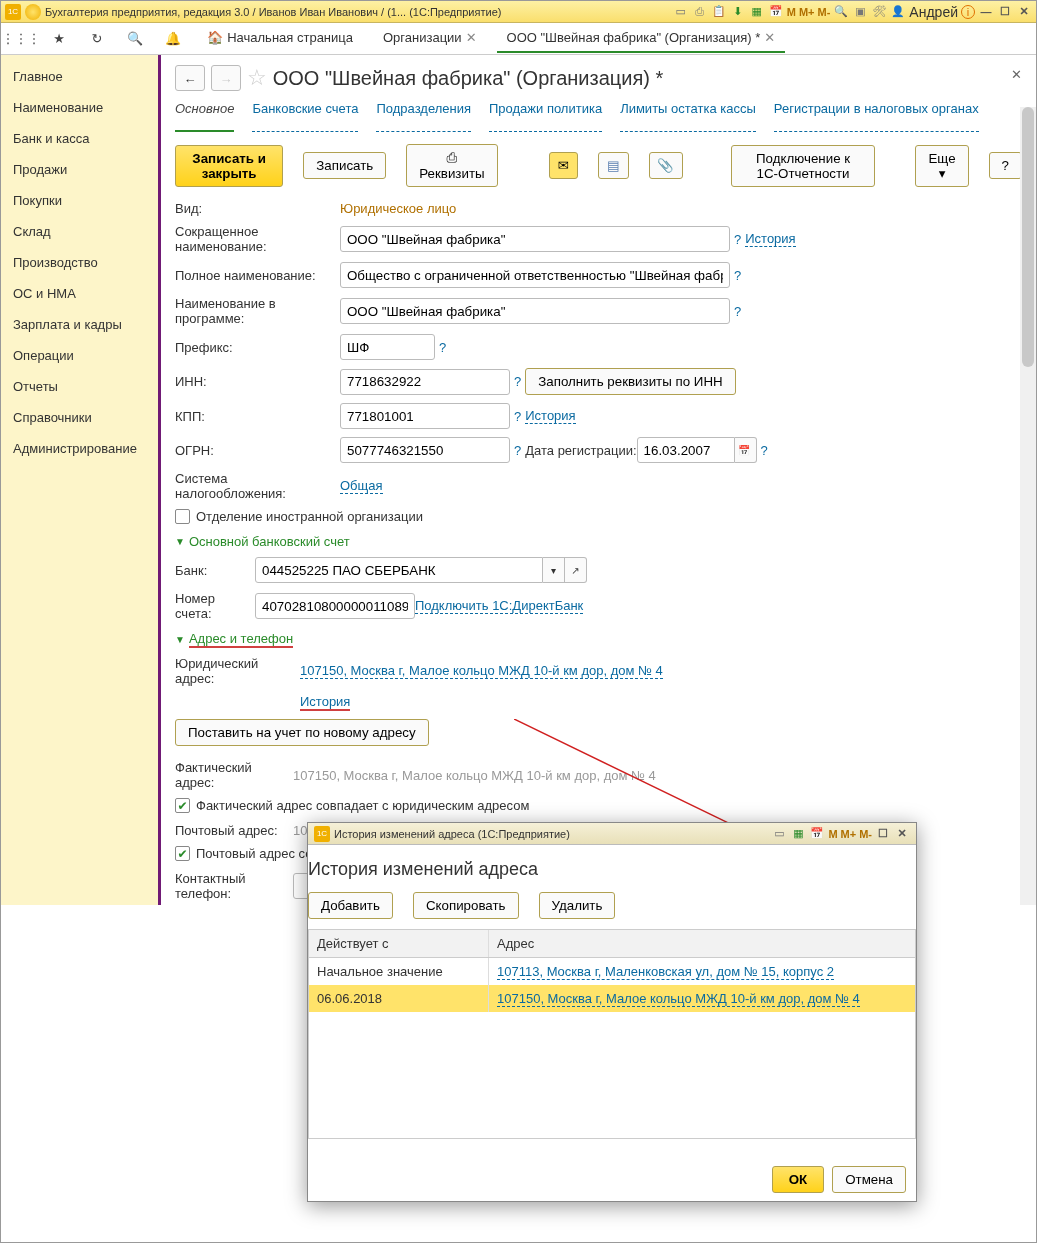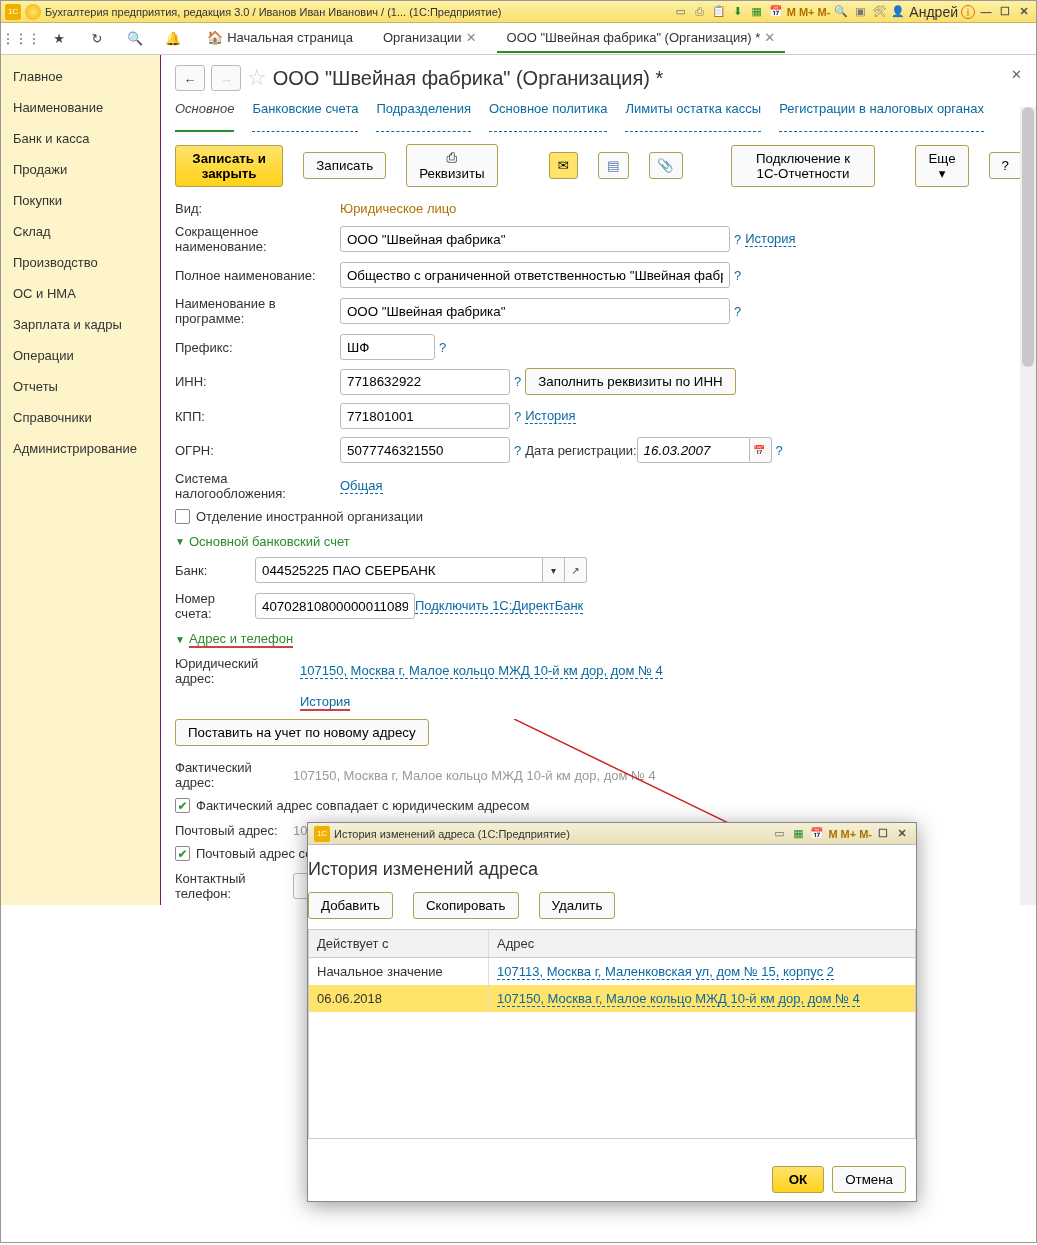--- a/index.html
+++ b/index.html
@@ -9,41 +9,41 @@
 .win-title .right { margin-left:auto; display:flex; gap:3px; align-items:center; }
 .ico { display:inline-flex; width:16px; height:16px; align-items:center; justify-content:center; font-size:11px; color:#555; }
 .ico.orange{ color:#e07000; } .ico.green{ color:#2a8b2a;} .ico.gray{color:#777;}
 .gm { color:#b07000; font-weight:bold; font-size:11px; }
 .win-ctrl { font-weight:bold; }
 .toolbar { height:32px; background:#fff; border-bottom:1px solid #ccc; display:flex; align-items:center; padding:0 6px; gap:10px; }
 .toolbar .sq { width:28px; height:24px; display:flex; align-items:center; justify-content:center; color:#444; }
 .toolbar .tab { padding:6px 10px; display:flex; align-items:center; gap:4px; border-bottom:2px solid transparent; }
 .toolbar .tab.active { border-bottom:2px solid #2a8b2a; }
 .body { display:flex; height:850px; }
-.sidebar { width:160px; background:#fdf5c9; border-right:1px solid #701a75; padding-top:6px; }
+.sidebar { width:160px; background:#fdf5c9; border-right:3px solid #701a75; padding-top:6px; }
 .sidebar .it { padding:8px 12px; cursor:pointer; }
 .main { flex:1; position:relative; padding:10px 14px; overflow:hidden; }
 .hdrbar { display:flex; align-items:center; gap:6px; margin-bottom:10px; }
 .navbtn { width:30px; height:26px; border:1px solid #bbb; border-radius:3px; display:flex; align-items:center; justify-content:center; background:#fafafa; }
 .star { font-size:22px; color:#ccc; }
 .h1 { font-size:20px; }
 .close-x { position:absolute; right:14px; top:12px; color:#666; }
 .subnav { display:flex; gap:18px; margin-bottom:12px; font-size:13px; }
 .subnav a { color:#0a6aa1; text-decoration:none; border-bottom:1px dashed #0a6aa1; }
 .subnav .cur { color:#444; border-bottom:2px solid #2a8b2a; padding-bottom:14px;font-style:italic; }
 .btnrow { display:flex; gap:20px; align-items:center; margin-bottom:14px; }
 .btn { border:1px solid #b0a050; border-radius:3px; padding:5px 12px; background:#fafafa; cursor:pointer; }
 .btn.primary { background:linear-gradient(#ffe36a,#ffd21a); font-weight:bold; }
 .btn.icon { padding:5px 8px; }
 .btn.icon.mail { background:#ffe36a; }
 .formrow { display:flex; align-items:center; margin-bottom:8px; gap:0; }
 .formrow .lbl { width:165px; color:#333; }
 .formrow .val-plain { color:#b07000; }
 .inp { border:1px solid #bbb; border-radius:3px; padding:4px 6px; height:26px; }
-.w390{width:390px;} .w95{width:95px;} .w170{width:170px;} .w160{width:160px;} .w95b{width:113px;font-style:italic;} .w300{width:288px;}
+.w390{width:390px;} .w95{width:95px;} .w170{width:170px;} .w160{width:160px;} .w95b{width:98px;} .w300{width:288px;}
 .qm { color:#0a6aa1; cursor:pointer; padding:0 4px; }
 a.lnk { color:#0a6aa1; text-decoration:none; border-bottom:1px dashed #0a6aa1; }
 .grp { color:#2a8b2a; display:flex; align-items:center; gap:4px; margin:10px 0 8px; cursor:pointer; }
 .grp .chev{ font-size:10px; }
 .selwrap { display:flex; }
 .selwrap .inp { border-radius:3px 0 0 3px; }
 .selbtn { width:22px; height:26px; border:1px solid #bbb; border-left:none; display:flex; align-items:center; justify-content:center; background:#fafafa; font-size:10px;}
 .selbtn:last-child{border-radius:0 3px 3px 0;}
 .faded { color:#999; }
 .chk { display:flex; align-items:center; gap:6px; margin-bottom:6px; }
@@ -143,21 +143,21 @@
       <span class="navbtn">←</span>
       <span class="navbtn" style="color:#ccc;">→</span>
       <span class="star">☆</span>
       <span class="h1">ООО "Швейная фабрика" (Организация) *</span>
     </div>
 
     <div class="subnav">
       <span class="cur">Основное</span>
       <a href="#">Банковские счета</a>
       <a href="#">Подразделения</a>
-      <a href="#">Основное политика</a>
+      <a href="#">Продажи политика</a>
       <a href="#">Лимиты остатка кассы</a>
       <a href="#">Регистрации в налоговых органах</a>
     </div>
 
     <div class="btnrow">
       <button class="btn primary">Записать и закрыть</button>
       <button class="btn">Записать</button>
       <button class="btn"><span>⎙</span> <span>Реквизиты</span></button>
       <span style="width:18px;"></span>
       <button class="btn icon mail"><span>✉</span></button>

